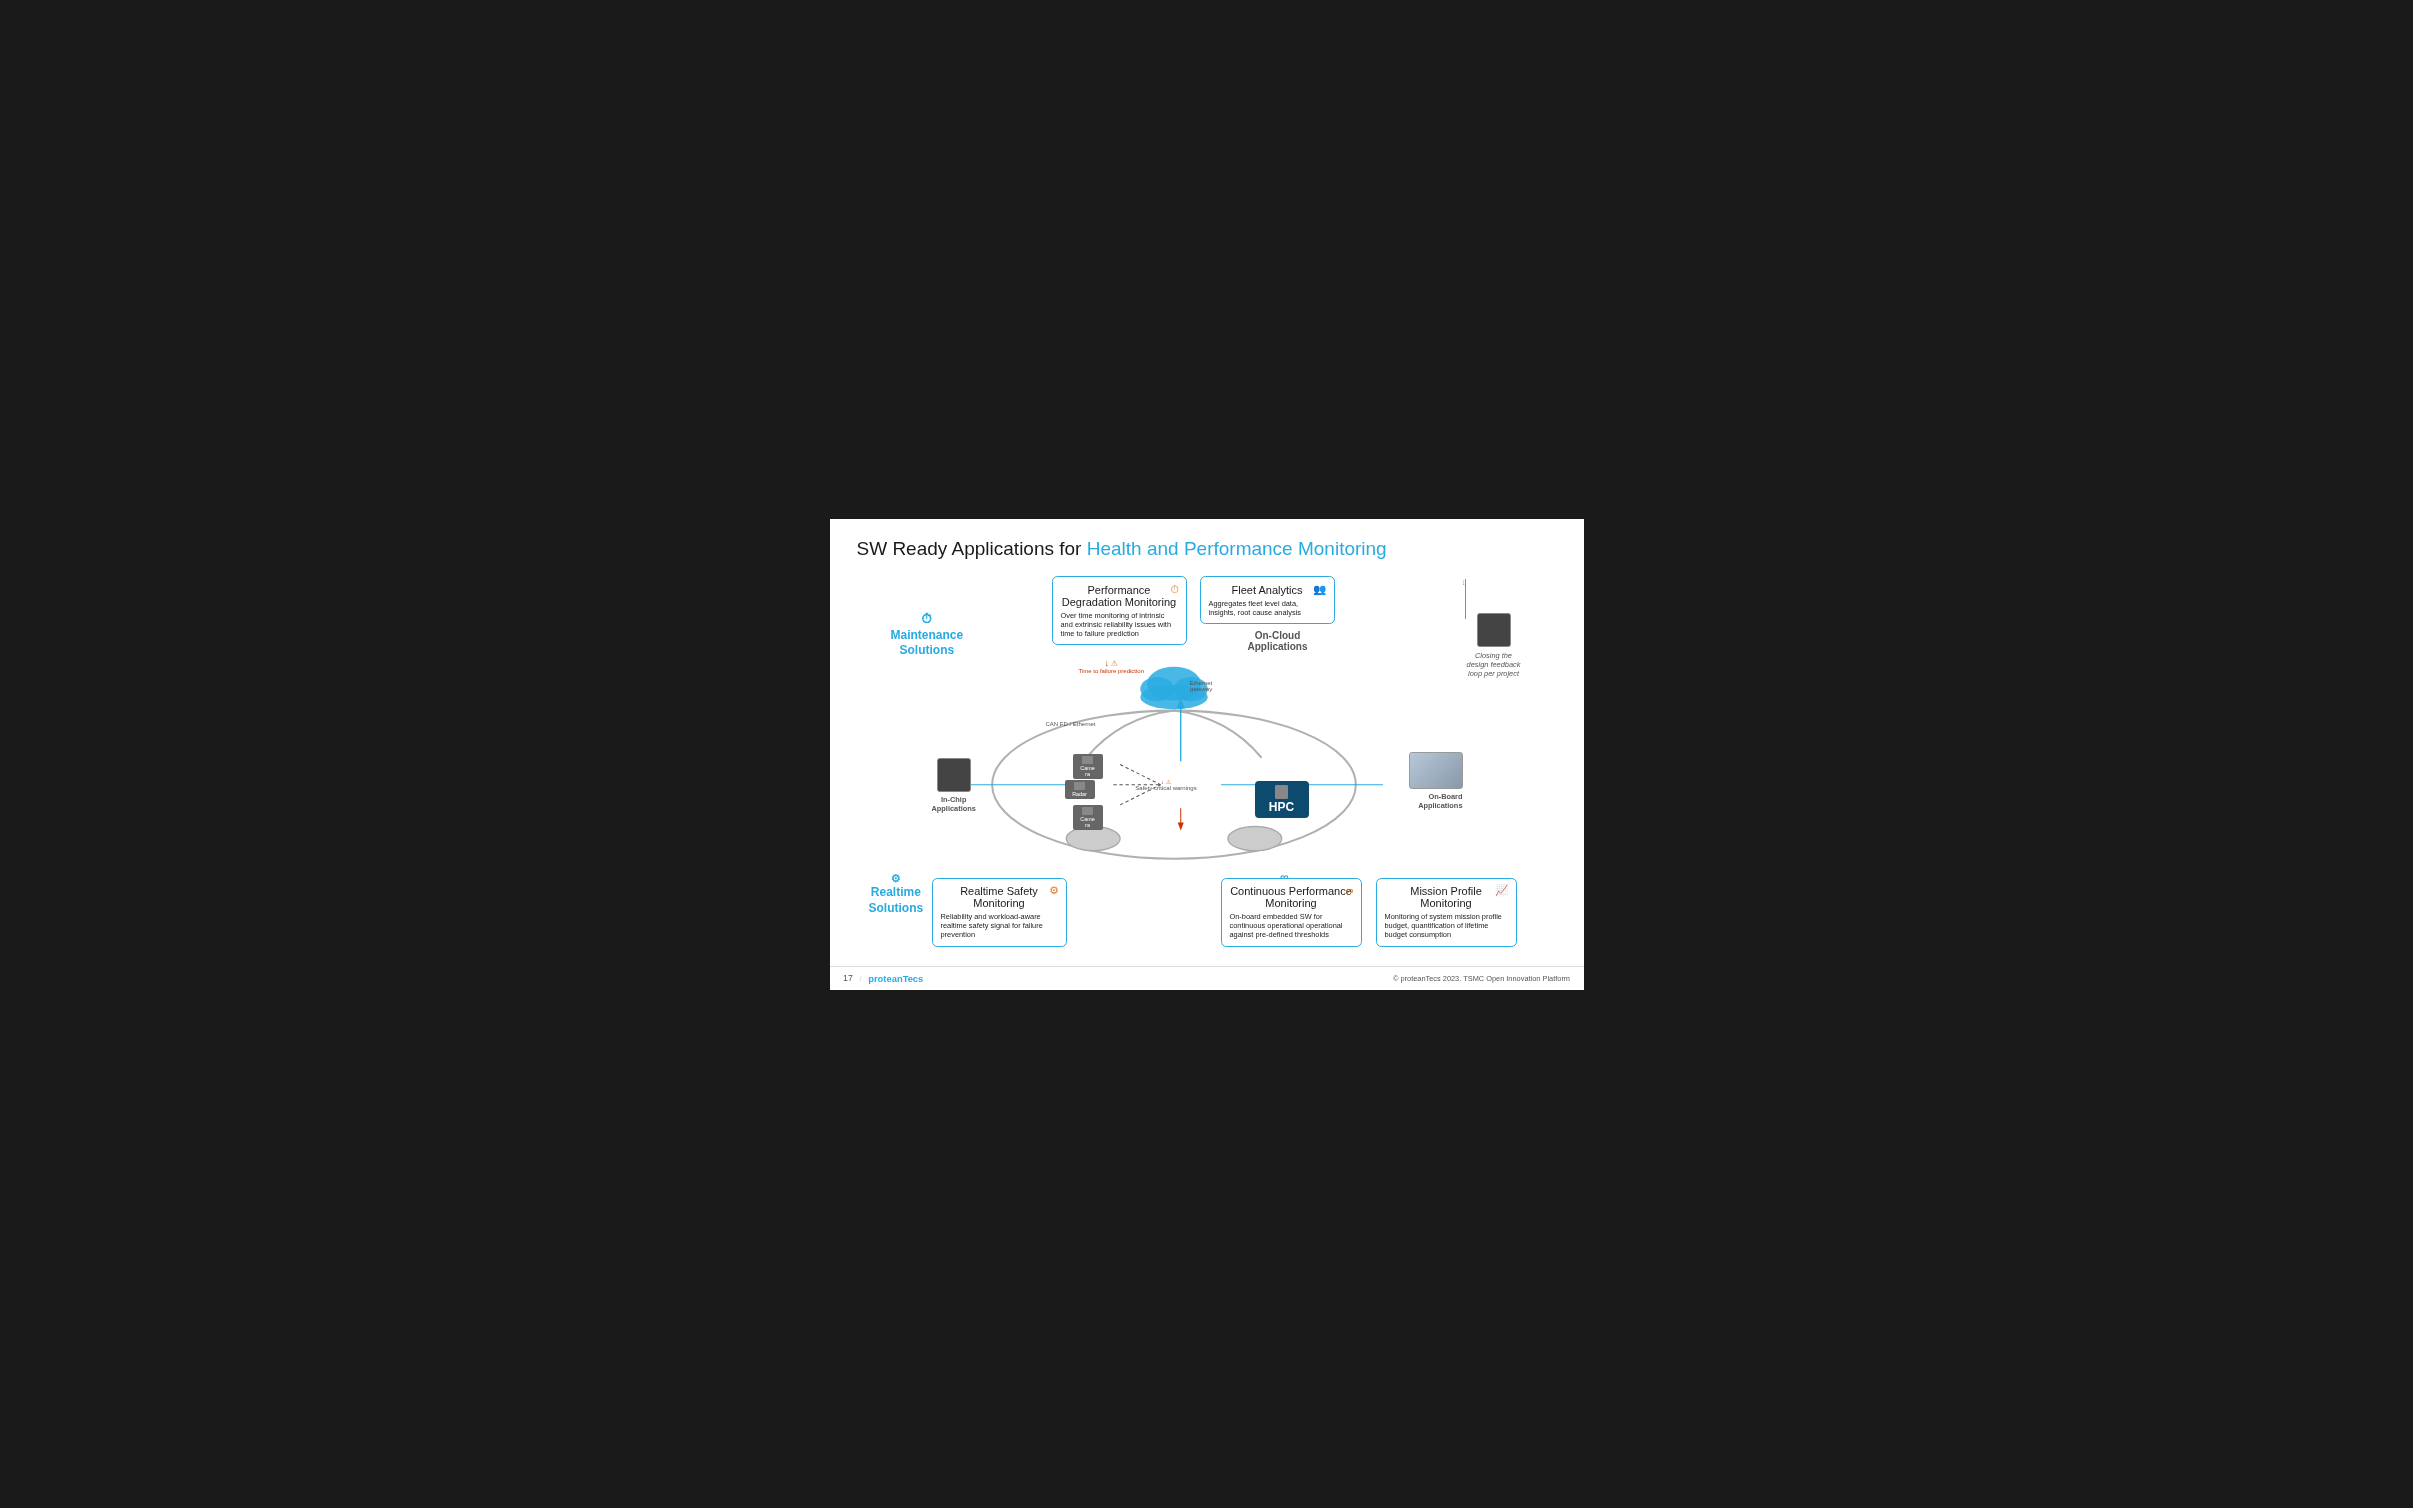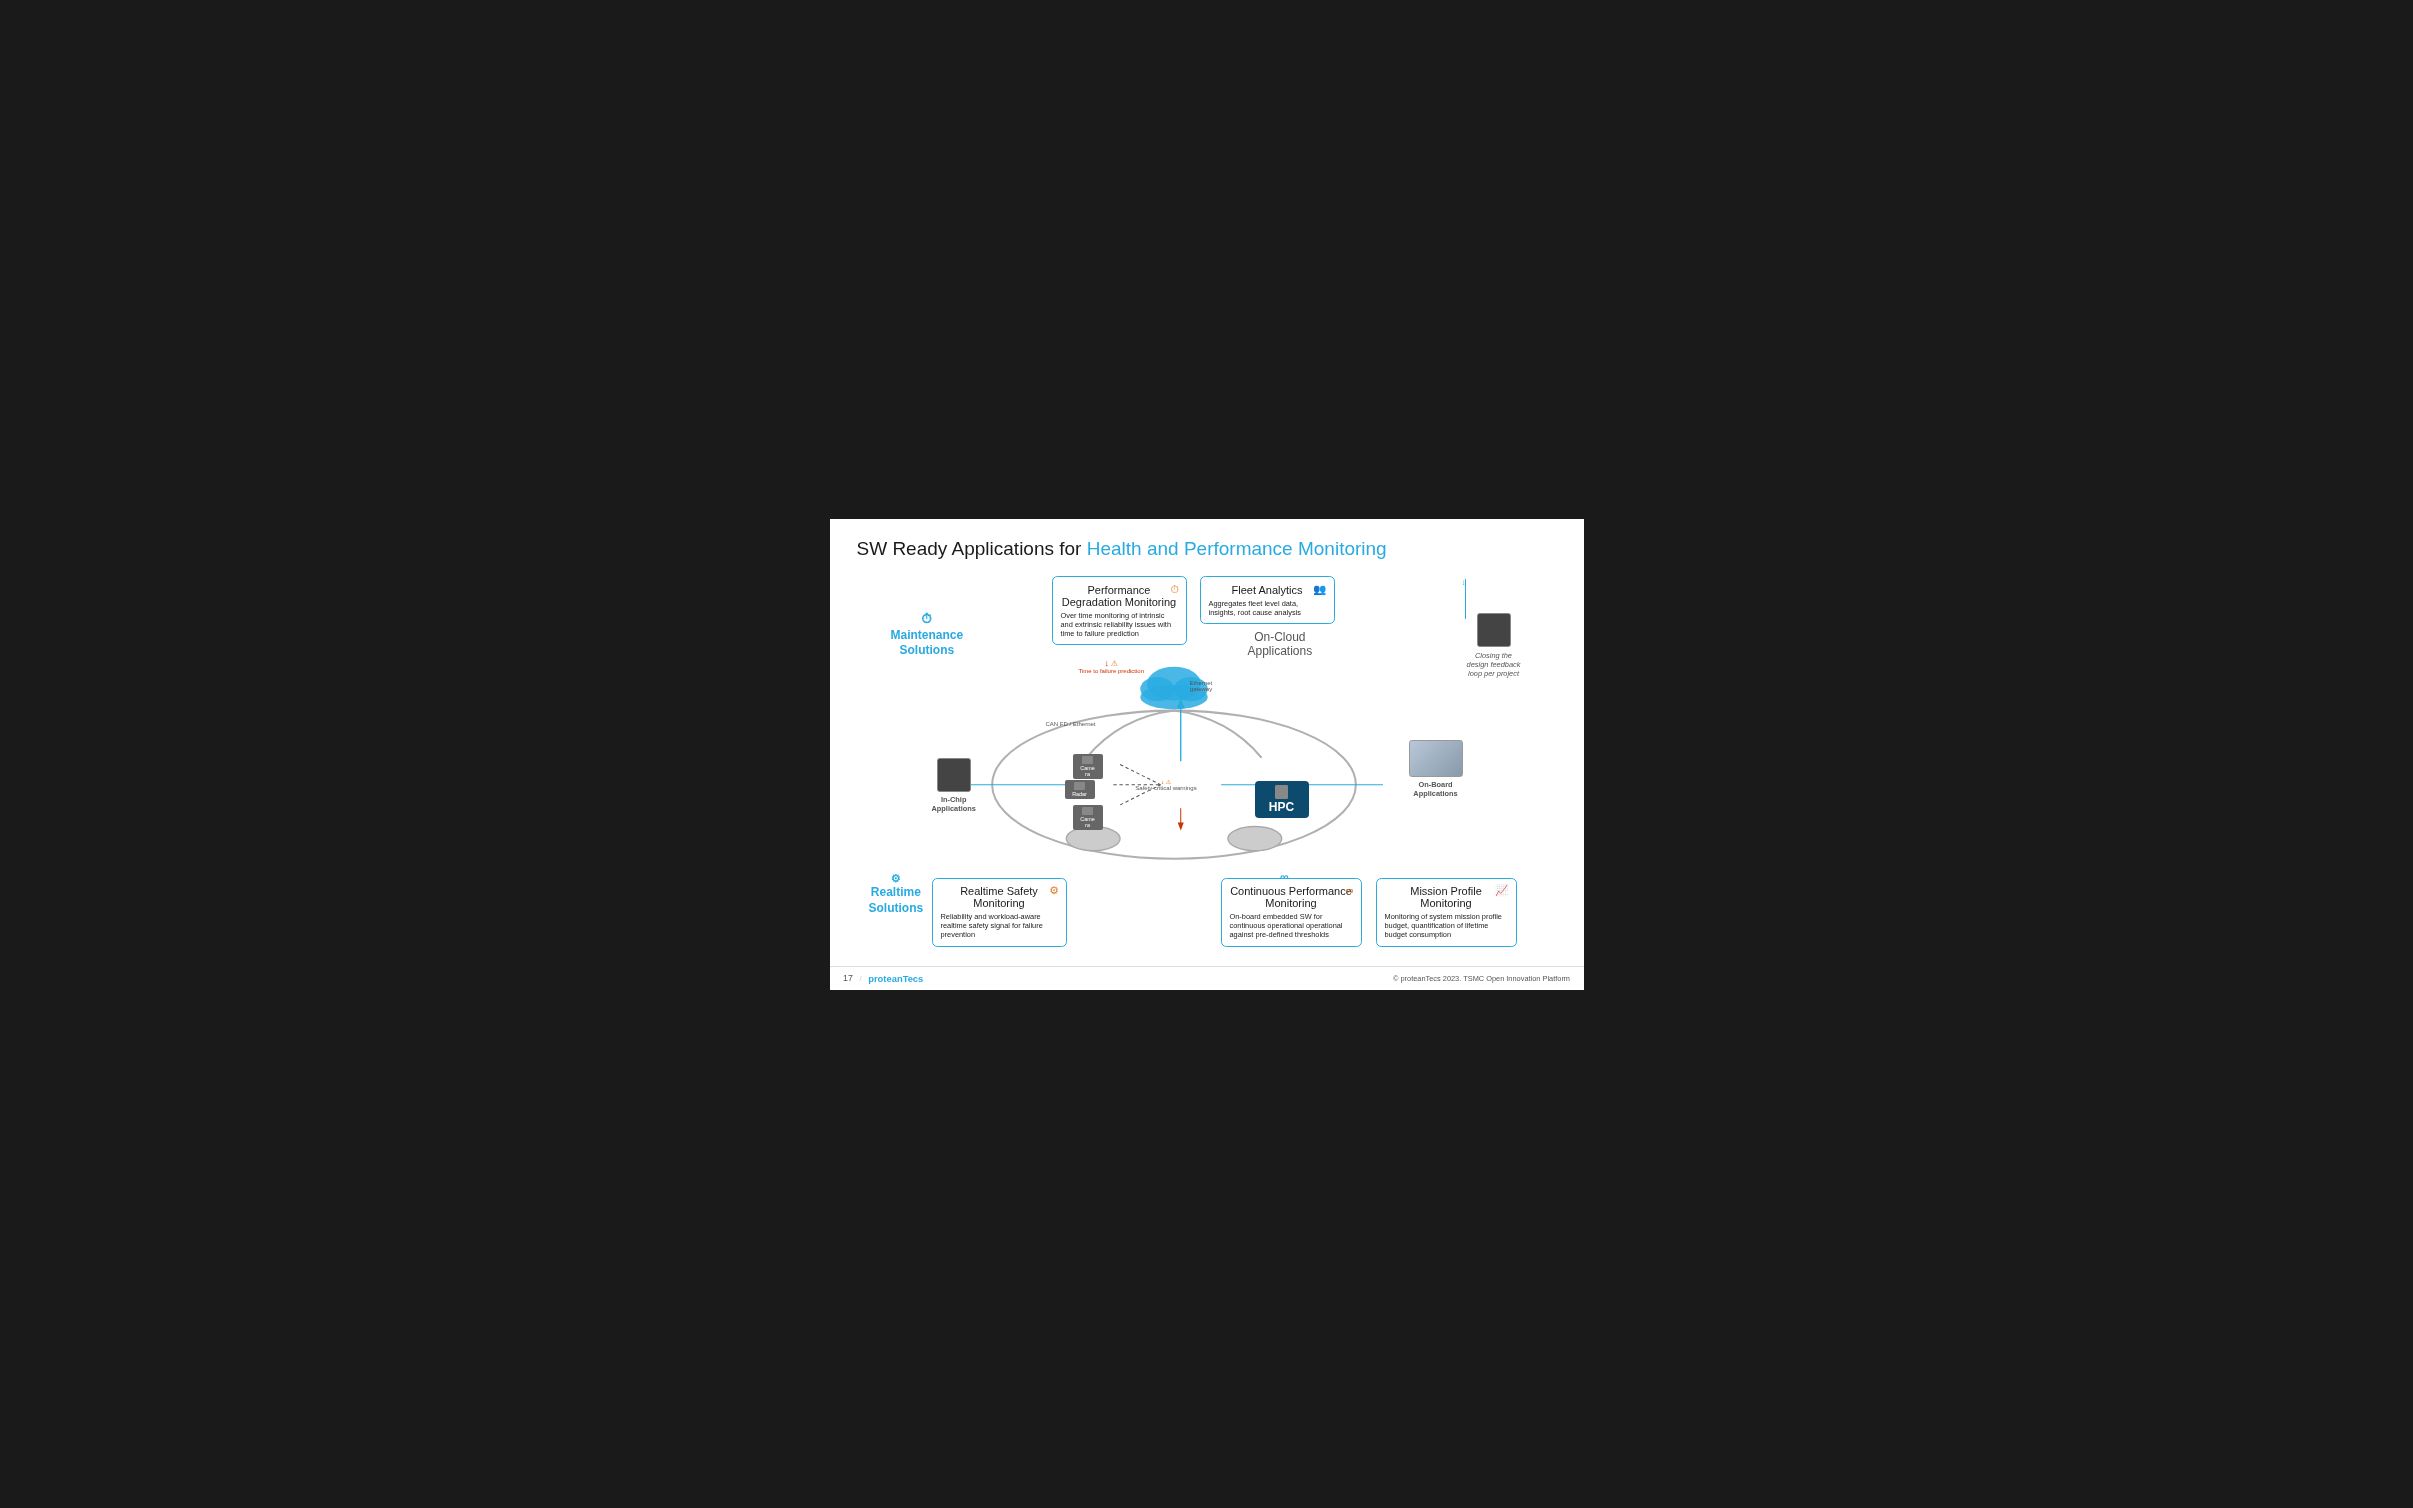--- a/index.html
+++ b/index.html
@@ -142,23 +142,23 @@
       padding: 2px 2.7px;
       border-radius: 2px;
       width: 30px;
     }
 
     
     .on-cloud-label {
       position: absolute;
       top: 54px;
       left: 391px;
-      font-size: 12px;
+      font-size: 10px;
       color: #555;
-      font-weight: 400;
+      font-weight: 700;
       text-align: center;
     }
 
     
     .eth-label {
       position: absolute;
       top: 104px;
       left: 333px;
       font-size: 6px;
       color: #555;
@@ -366,21 +366,21 @@
       <span>Safety critical warnings</span>
     </div>
 
     <div style="position:absolute;top:182px;left:27px;text-align:center;margin-left:48px;">
       <div style="width:34px;height:34px;background:#444;border-radius:2.7px;margin:0 auto 2.7px;border:1.3px solid #888;"></div>
       <div style="font-size:7.4px;color:#555;font-weight:600;">
         <span>In-Chip<br>Applications</span>
       </div>
     </div>
 
-    <div style="position:absolute;top:164px;left:552px;text-align:center;">
+    <div style="position:absolute;top:176px;left:552px;text-align:right;">
       <div style="width:54px;height:37px;background:linear-gradient(135deg,#b8c8d8,#8899aa);border-radius:2.7px;margin:0 auto 2.7px;border:0.7px solid #999;"></div>
       <div style="font-size:7.4px;color:#555;font-weight:600;">
         <span>On-Board<br>Applications</span>
       </div>
     </div>
 
     <div style="position:absolute;top:37px;left:593px;">
       <div style="width:34px;height:34px;background:#444;border-radius:2.7px;margin:0 auto 4px;border:1.3px solid #888;"></div>
       <div style="font-size:7.4px;color:#555;text-align:center;width:88px;font-style:italic;">
         <span>Closing the<br>design feedback<br>loop per project</span>

